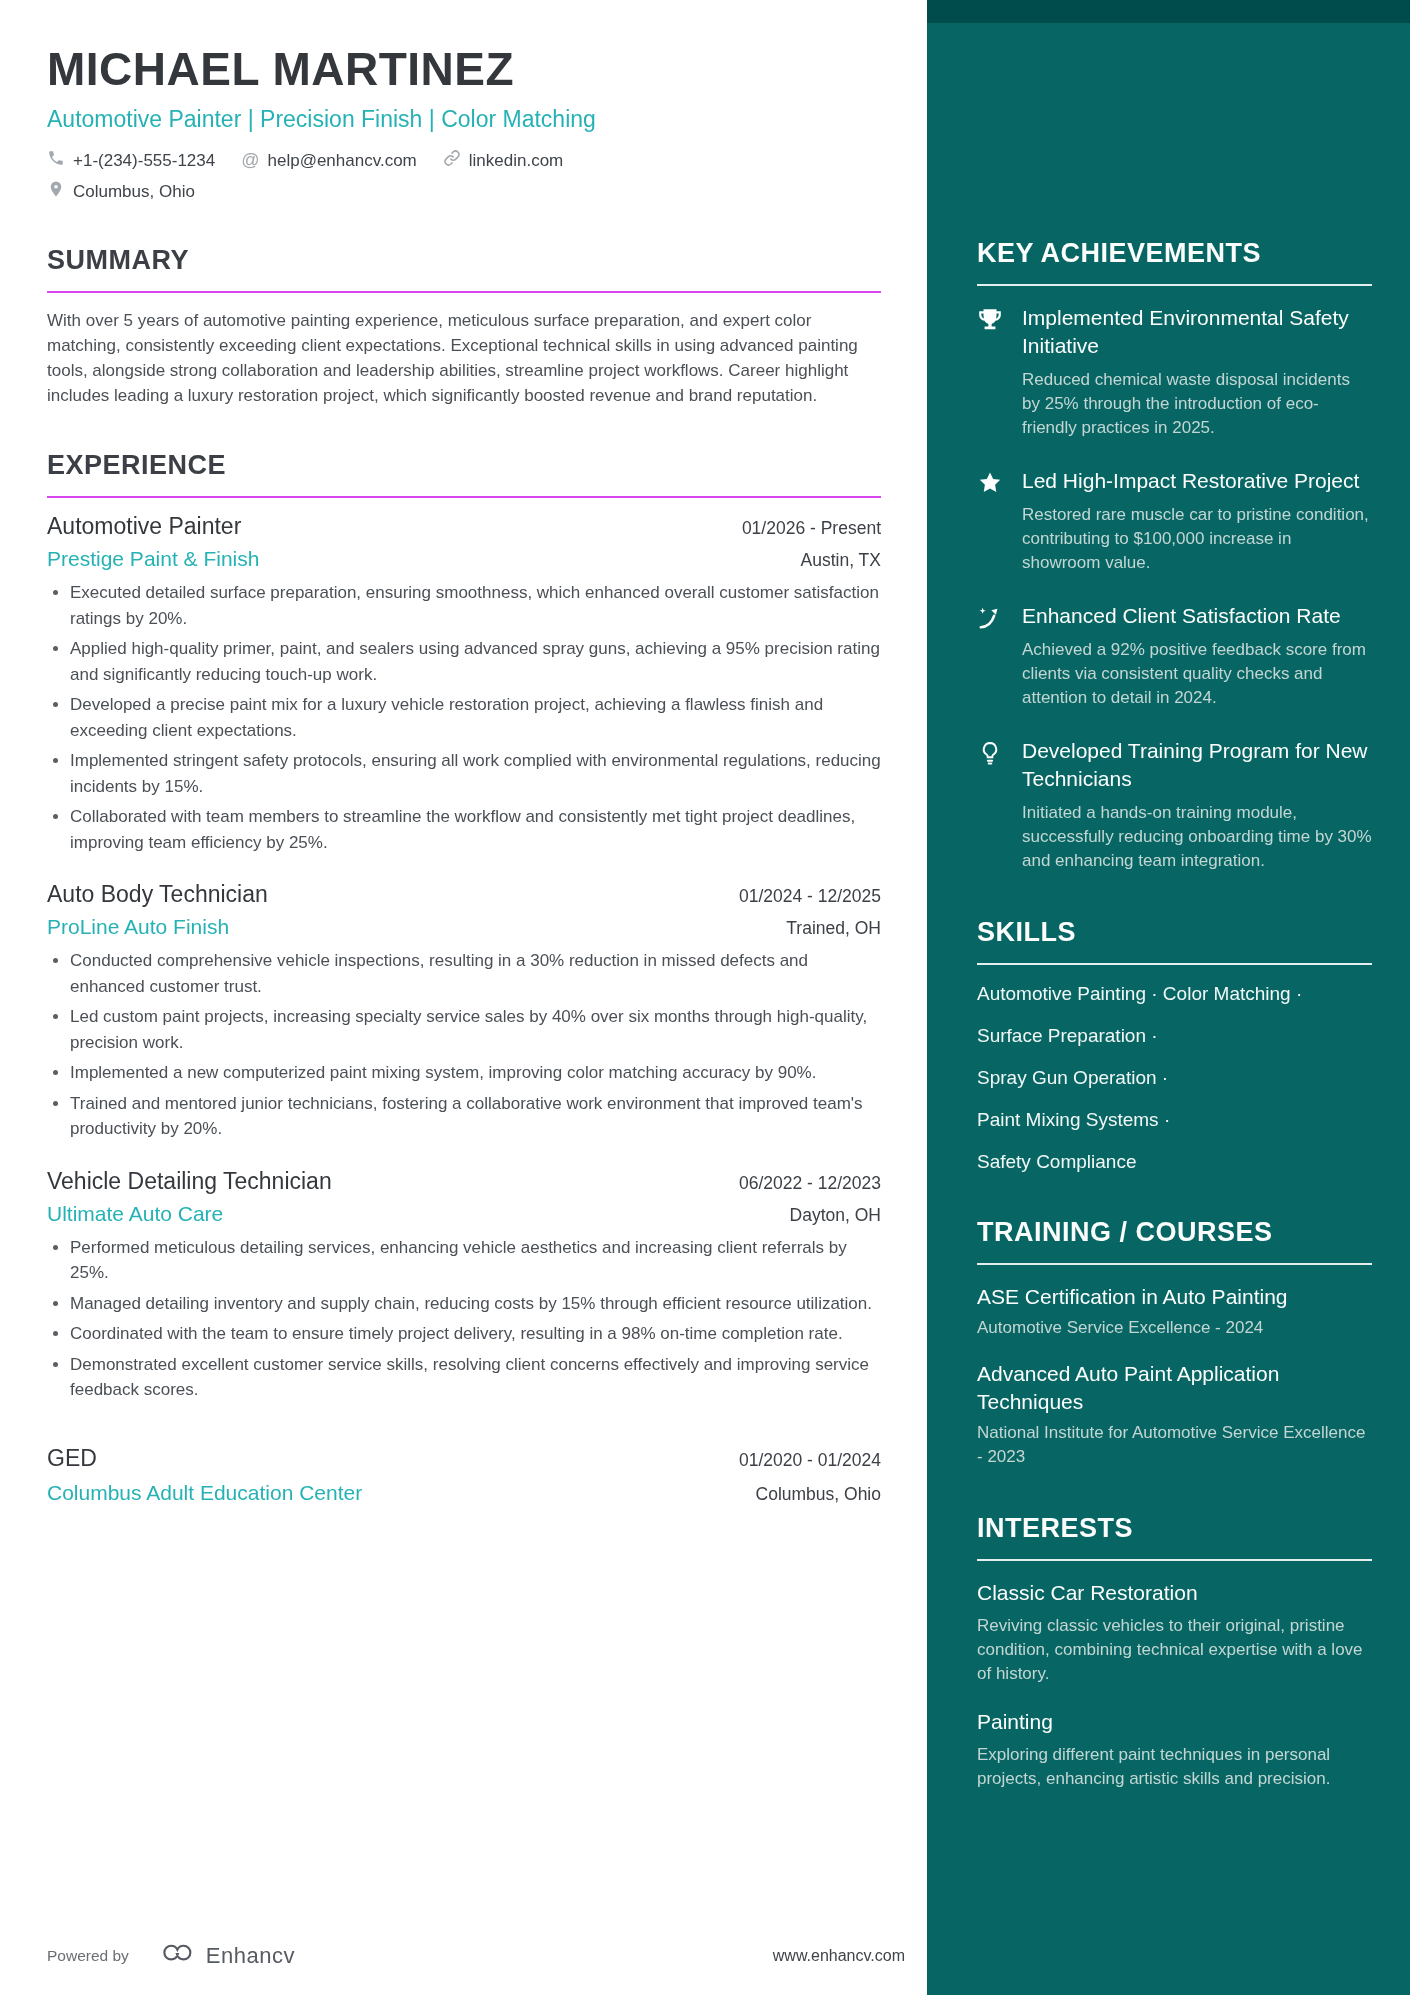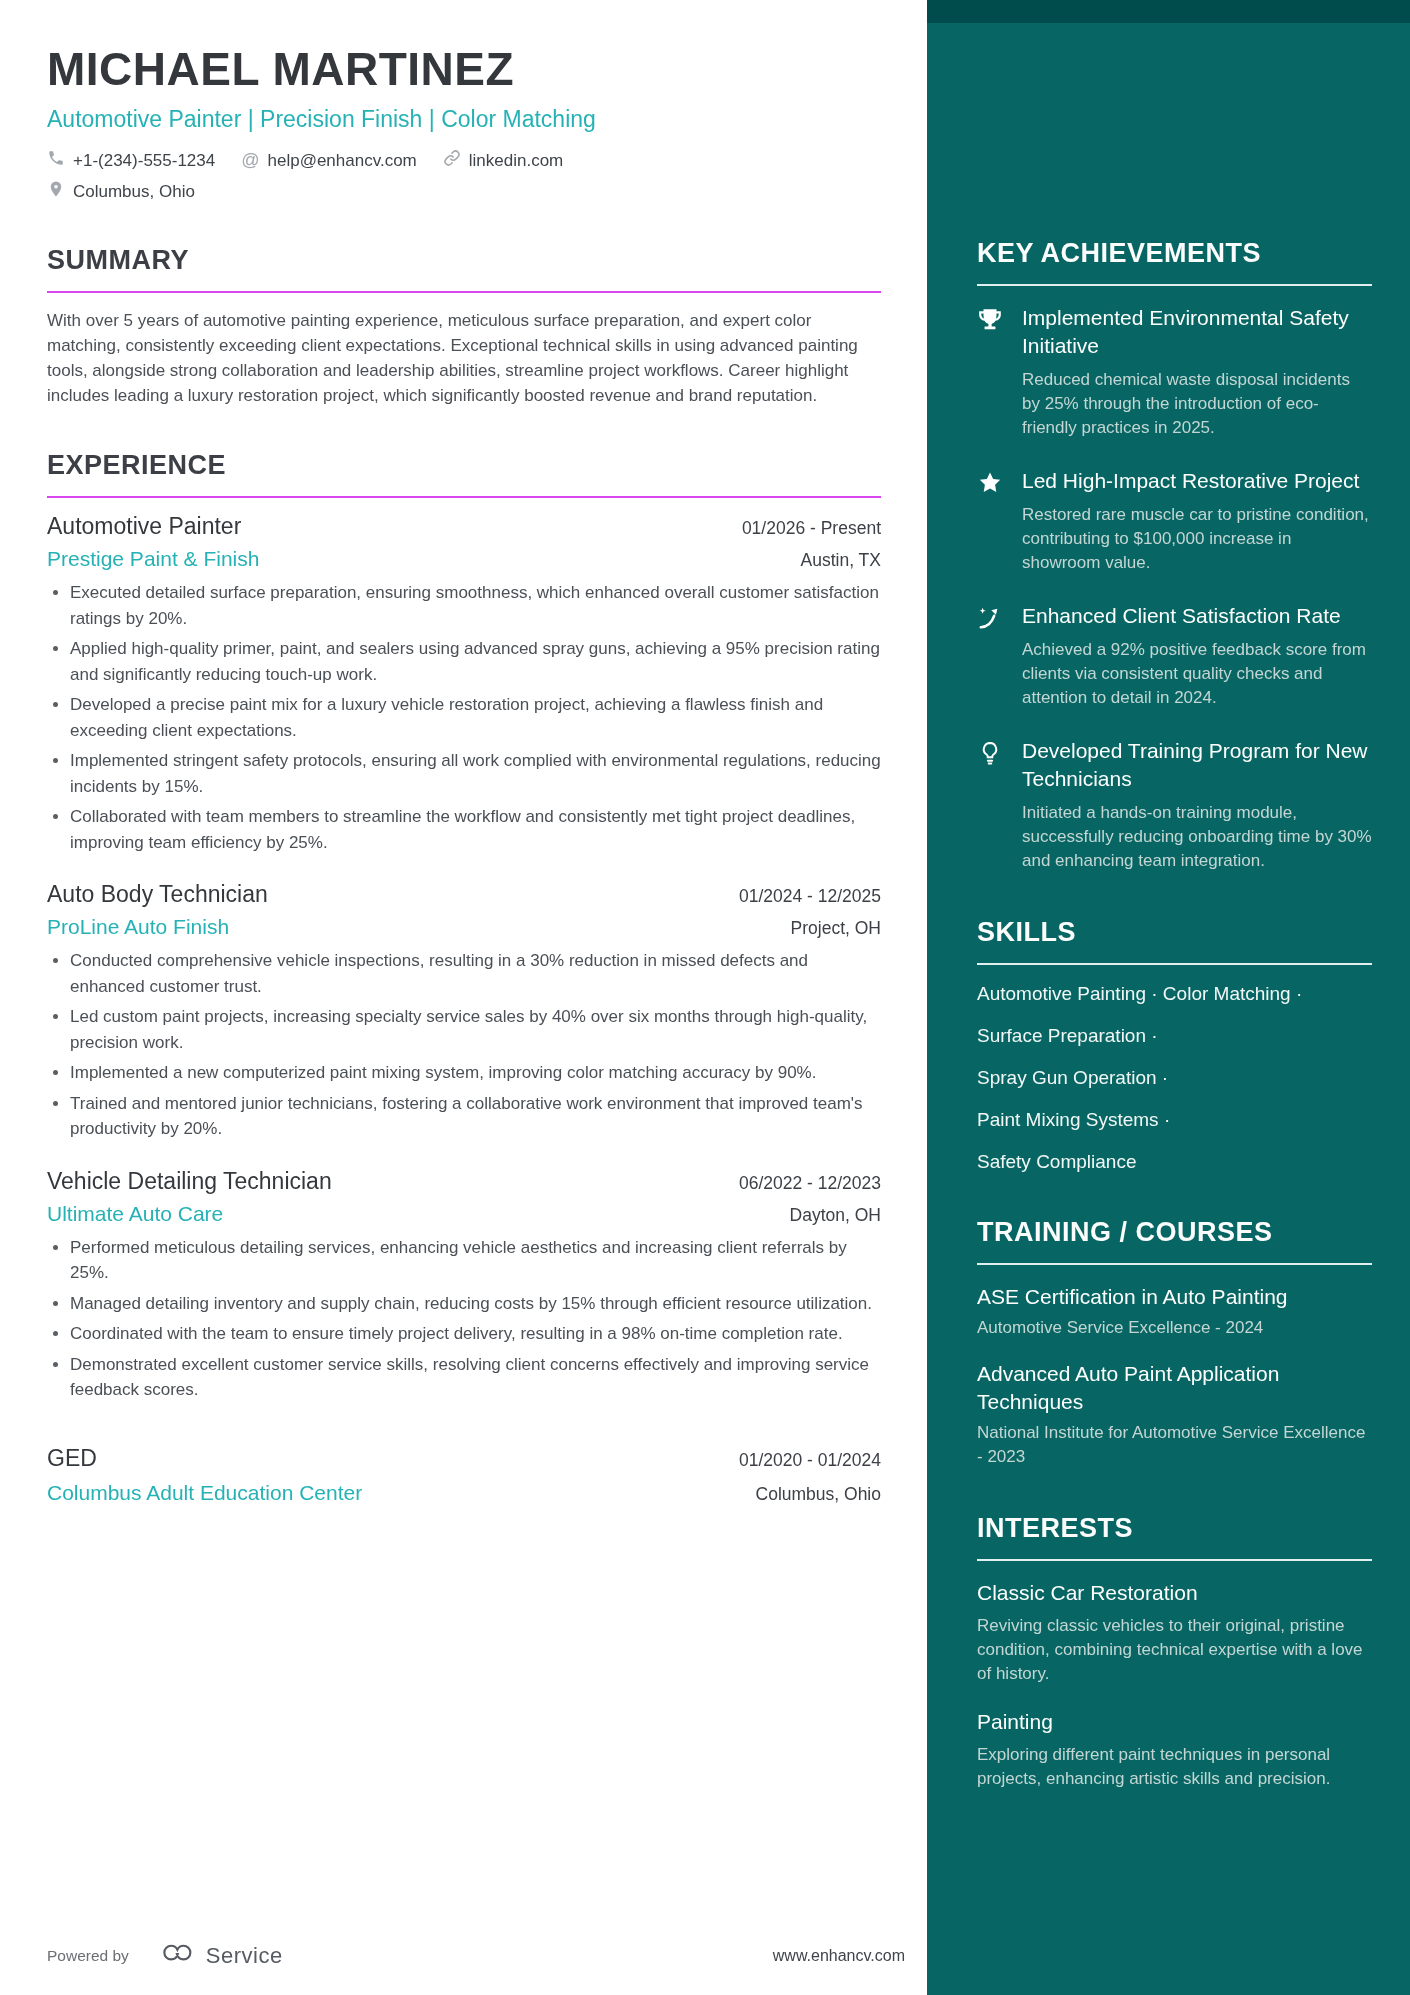--- a/index.html
+++ b/index.html
@@ -254,21 +254,21 @@
         </ul>
       </div>
 
       <div class="job">
         <div class="row-split">
           <span class="job-title">Auto Body Technician</span>
           <span class="job-dates">01/2024 - 12/2025</span>
         </div>
         <div class="row-split">
           <span class="job-company">ProLine Auto Finish</span>
-          <span class="job-location">Project, OH</span>
+          <span class="job-location">Trained, OH</span>
         </div>
         <ul>
           <li>Conducted comprehensive vehicle inspections, resulting in a 30% reduction in missed defects and enhanced customer trust.</li>
           <li>Led custom paint projects, increasing specialty service sales by 40% over six months through high-quality, precision work.</li>
           <li>Implemented a new computerized paint mixing system, improving color matching accuracy by 90%.</li>
           <li>Trained and mentored junior technicians, fostering a collaborative work environment that improved team's productivity by 20%.</li>
         </ul>
       </div>
 
       <div class="job">
@@ -303,18 +303,18 @@
   </main>
 
   <div class="footer">
     <span class="powered-by">Powered by</span>
     <span class="brand">
       <span>
         <svg viewBox="0 0 34 24" fill="none" stroke="#565b61" stroke-width="2" stroke-linecap="round">
             <path d="M16.8 12c-.8 2.9-3.2 5-6.1 5C7.2 17 4.4 14.2 4.4 10.7S7.2 4.4 10.7 4.4c2.5 0 4.6 1.5 5.7 3.6.4-.9 1.2-1.9 0 0 1.1-2.1 3.2-3.6 5.7-3.6 3.5 0 6.3 2.8 6.3 6.3S25.6 17 22.1 17c-2.9 0-5.3-2.1-6.1-5z"></path>
           </svg>
       </span>
-      <span class="brand-word">Service</span>
+      <span class="brand-word">Enhancv</span>
     </span>
     <span class="footer-site">www.enhancv.com</span>
   </div>
 
 </div>
 
 </body></html>

